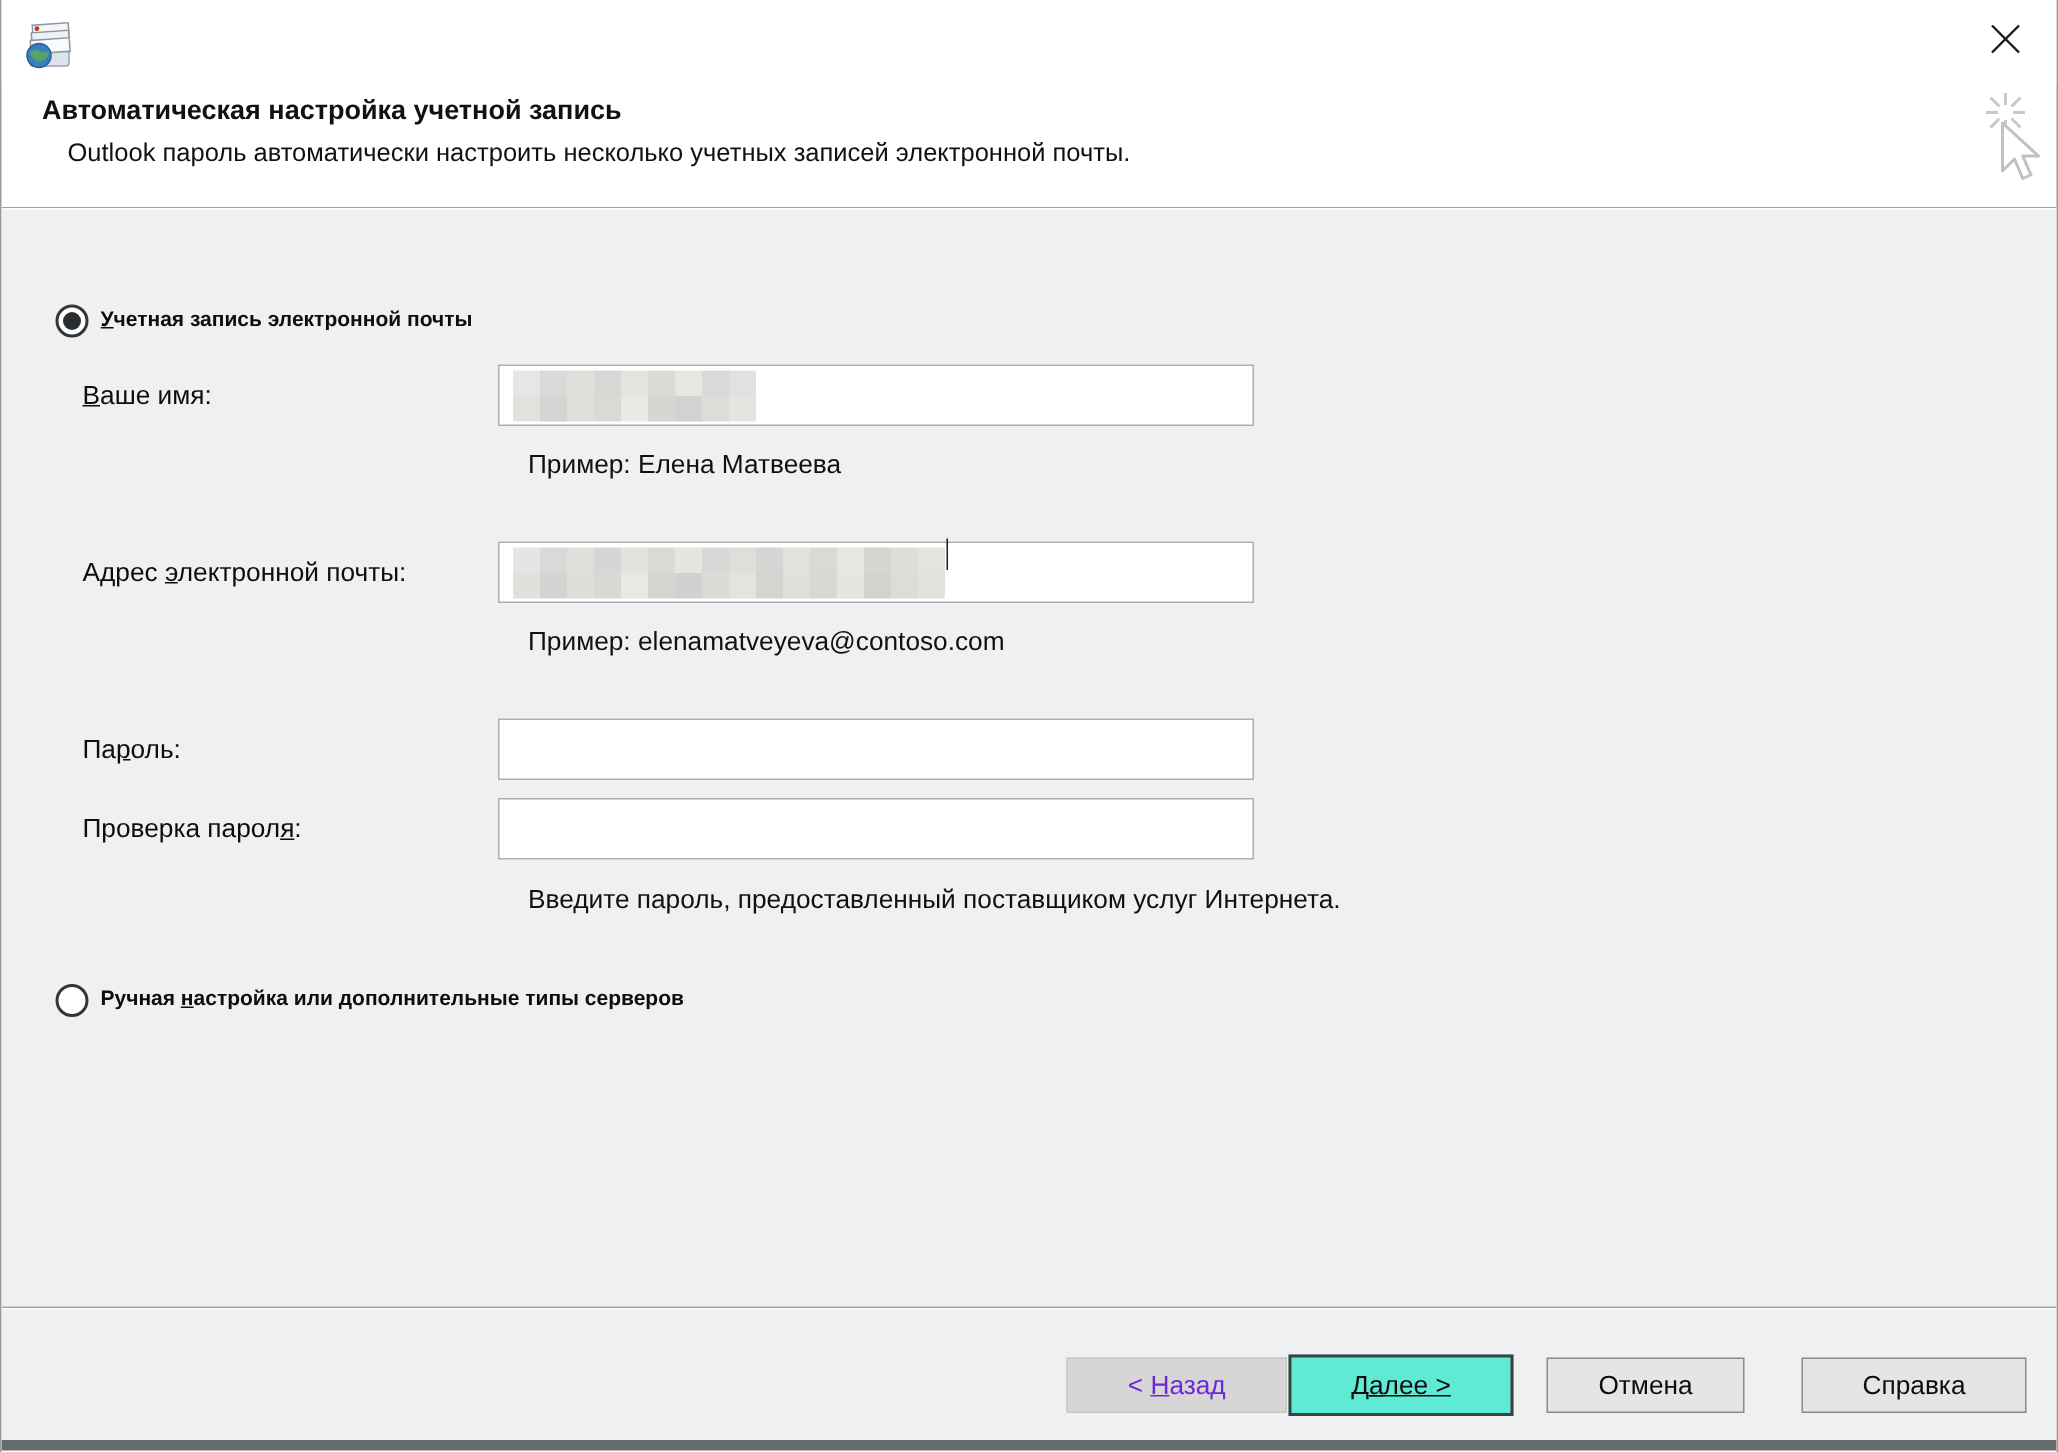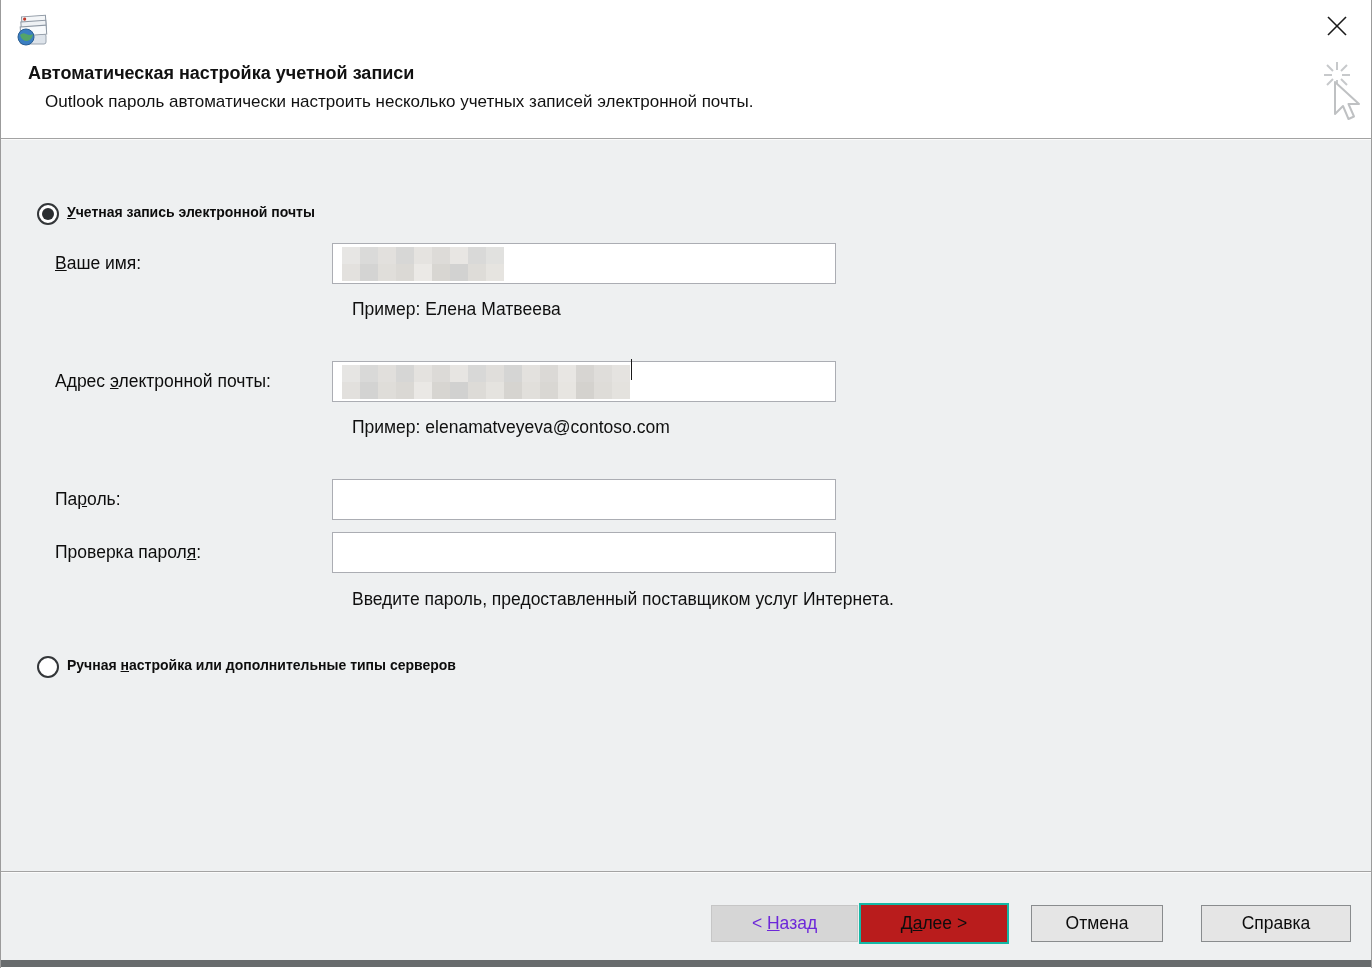--- a/index.html
+++ b/index.html
@@ -38,21 +38,21 @@
   .m-row { display:flex; }
   .m-row span { display:block; width:18px; height:17px; }
   .caret { position:absolute; left:630px; top:359px; width:1px; height:21px; background:#1a1a1a; }
   
   .sep-btm { position:absolute; left:0; top:871px; width:100%; height:2px;
     background:linear-gradient(#a3a3a3 50%, #fbfbfb 50%); }
   .btnbar { position:absolute; left:0; top:873px; width:100%; height:87px; background:#eef0f1; }
   .wbtn { position:absolute; top:32px; height:37px; font-family:"Liberation Sans",sans-serif;
     font-size:17.5px; color:#0d0d0d; background:#e5e5e5; border:1px solid #898c8e; cursor:pointer; }
   .wbtn.disabled { background:#d6d6d6; border:1px solid #c6c6c6; color:#6d28d9; cursor:default; }
-  .wbtn.default { background:#b91c1c; border:2px solid #14b8a6; top:30px; height:41px; }
+  .wbtn.default { background:#5eead4; border:2px solid #404040; top:30px; height:41px;text-decoration:underline; }
   .bottombar { position:absolute; left:0; top:960px; width:100%; height:7px; background:#686b6d; }
   u { text-decoration:underline; }
   
   .busy-cursor { position:absolute; left:1316px; top:58px; width:52px; height:66px; pointer-events:none; }
 </style>
 </head>
 <body>
 
 <div class="window">
 
@@ -69,21 +69,21 @@
       <path d="M6 27 q3 -3 6 -1 q4 2 7 0 q-1 6 -6 7 q-5 0 -7 -6z" fill="#58a85e" opacity="0.9"></path>
     </svg>
     <button class="close-btn" aria-label="close">
       <svg width="24" height="24" viewBox="0 0 24 24">
         <line x1="3" y1="3" x2="21" y2="21" stroke="#1a1a1a" stroke-width="1.6"></line>
         <line x1="21" y1="3" x2="3" y2="21" stroke="#1a1a1a" stroke-width="1.6"></line>
       </svg>
     </button>
   </div>
 
-  <div class="hdr-title">Автоматическая настройка учетной записи</div>
+  <div class="hdr-title">Автоматическая настройка учетной запись</div>
   <div class="hdr-sub">Outlook пароль автоматически настроить несколько учетных записей электронной почты.</div>
   <div class="sep-top"></div>
 
   <div class="content">
 
     <span class="radio checked" style="left:36px; top:63px;"></span>
     <label class="radio-label" style="left:66px; top:64px; width:364px;"><span></span><u>У</u><span>четная запись электронной почты</span></label>
 
     <label class="fld-label" style="top:113px;text-align:right;"><span></span><u>В</u><span>аше имя:</span></label>
     <input class="txt-input" style="top: 103px;" value="">

